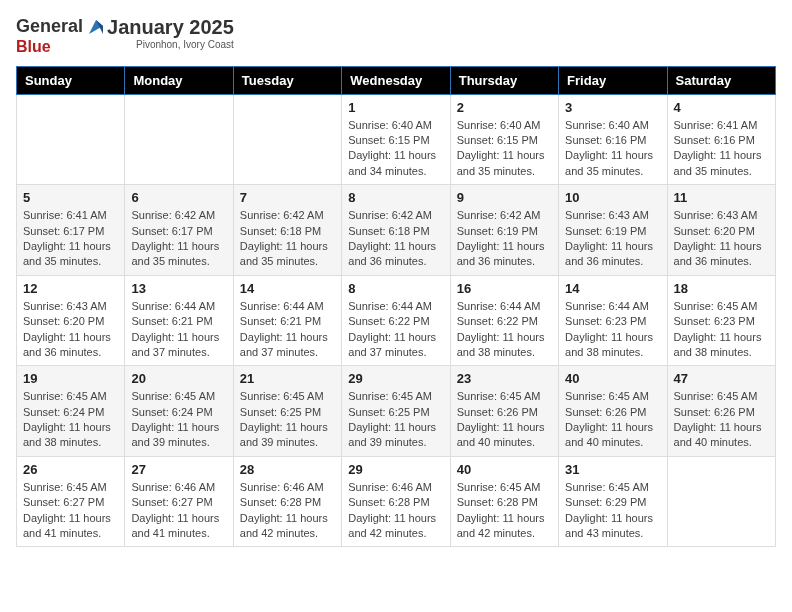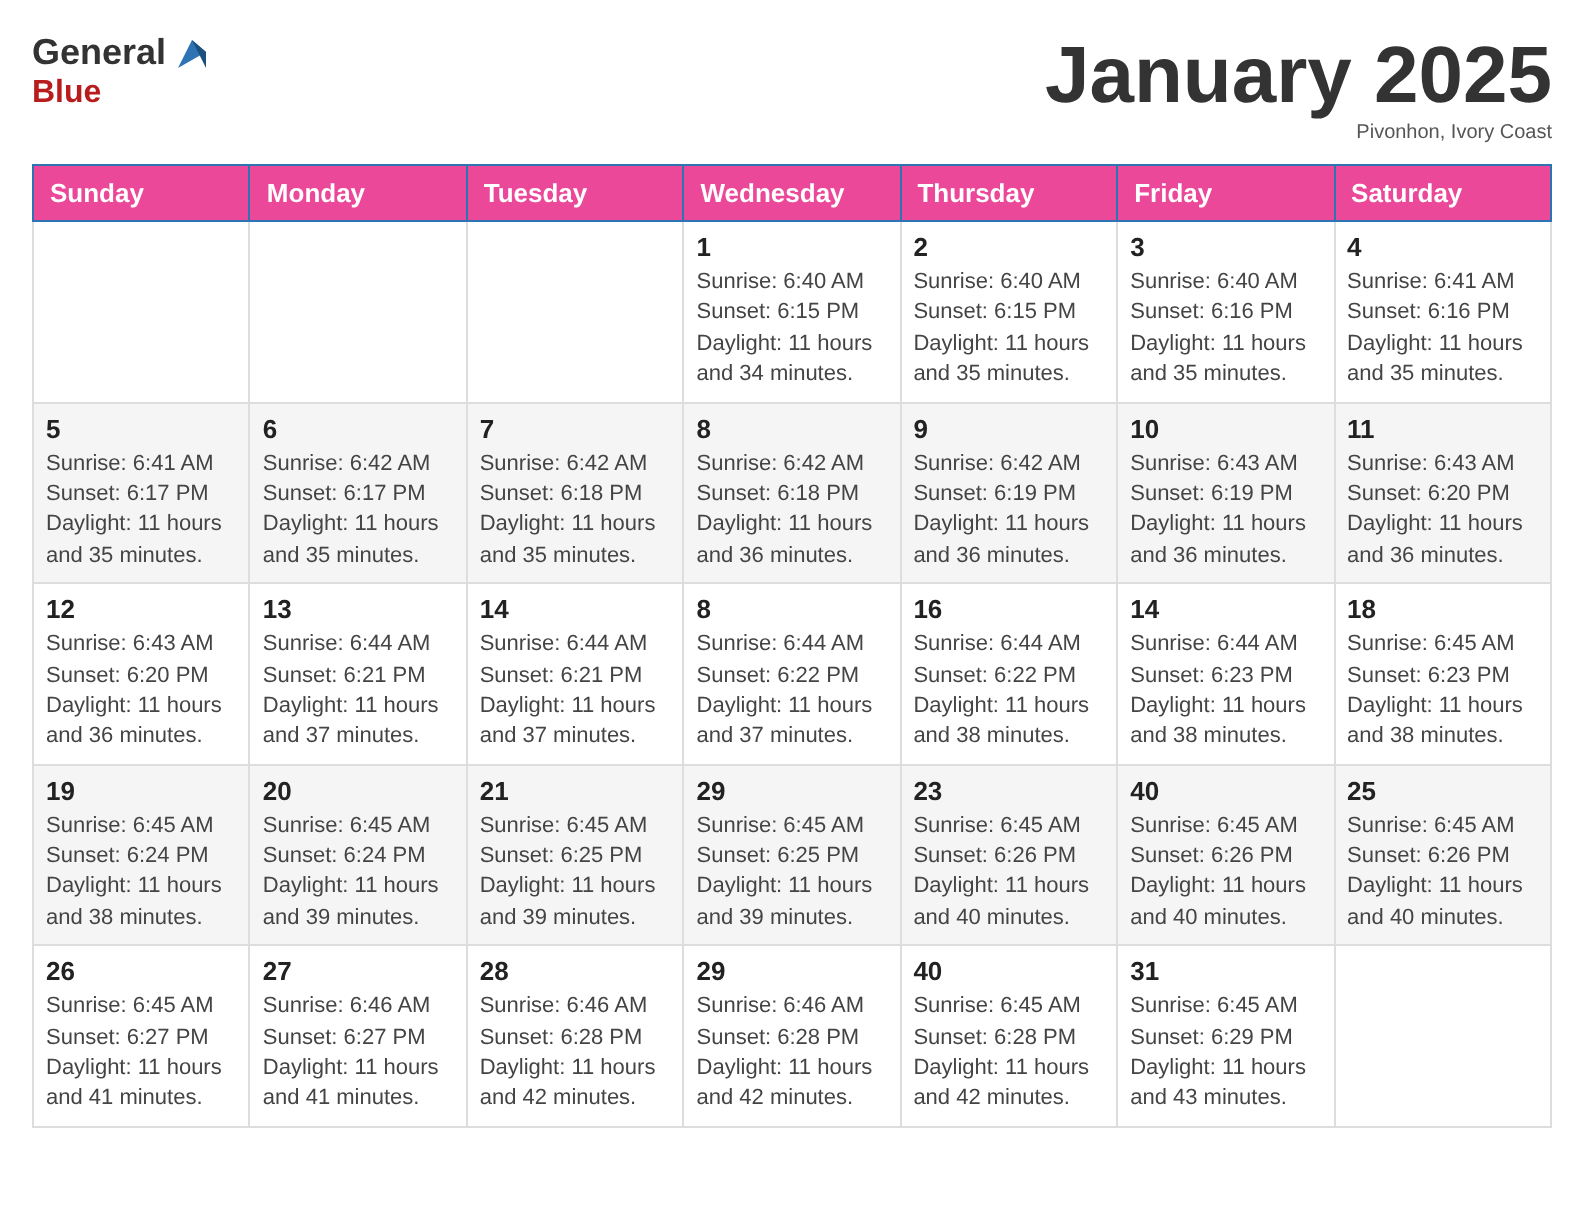--- a/index.html
+++ b/index.html
@@ -5,21 +5,21 @@
     * { box-sizing: border-box; margin: 0; padding: 0; }
     body {
       font-family: Arial, sans-serif;
       background: #fff;
       width: 792px;
       min-height: 612px;
       padding: 16px;
     }
     .header {
       display: flex;
-      justify-content: space-between;
+      justify-content: flex-start;
       align-items: flex-start;
       margin-bottom: 10px;
     }
     .logo {
       display: flex;
       align-items: center;
     }
     .logo-text-general {
       font-size: 18px;
       font-weight: bold;
@@ -32,35 +32,35 @@
     }
     .logo-icon {
       width: 22px;
       height: 22px;
       margin-left: 2px;
     }
     .title-area {
       text-align: right;
     }
     .month-title {
-      font-size: 40px;
+      font-size: 20px;
       font-weight: bold;
       color: #333;
     }
     .location-title {
       font-size: 10px;
       color: #555;
     }
     .calendar {
       width: 100%;
       border-collapse: collapse;
       border: 1px solid #ccc;
     }
     .calendar th {
-      background-color: #ec4899;
+      background-color: #000000;
       color: #fff;
       text-align: left;
       padding: 6px 8px;
       font-size: 13px;
       border: 1px solid #2e74b5;
     }
     .calendar td {
       vertical-align: top;
       padding: 5px 6px;
       font-size: 11px;
@@ -221,21 +221,21 @@
         </td>
         <td>
           <div class="day-number">23</div>
           <div class="day-info">Sunrise: 6:45 AM<br>Sunset: 6:26 PM<br>Daylight: 11 hours and 40 minutes.</div>
         </td>
         <td>
           <div class="day-number">40</div>
           <div class="day-info">Sunrise: 6:45 AM<br>Sunset: 6:26 PM<br>Daylight: 11 hours and 40 minutes.</div>
         </td>
         <td>
-          <div class="day-number">25</div>
+          <div class="day-number">47</div>
           <div class="day-info">Sunrise: 6:45 AM<br>Sunset: 6:26 PM<br>Daylight: 11 hours and 40 minutes.</div>
         </td>
       </tr>
       <tr>
         <td>
           <div class="day-number">26</div>
           <div class="day-info">Sunrise: 6:45 AM<br>Sunset: 6:27 PM<br>Daylight: 11 hours and 41 minutes.</div>
         </td>
         <td>
           <div class="day-number">27</div>

